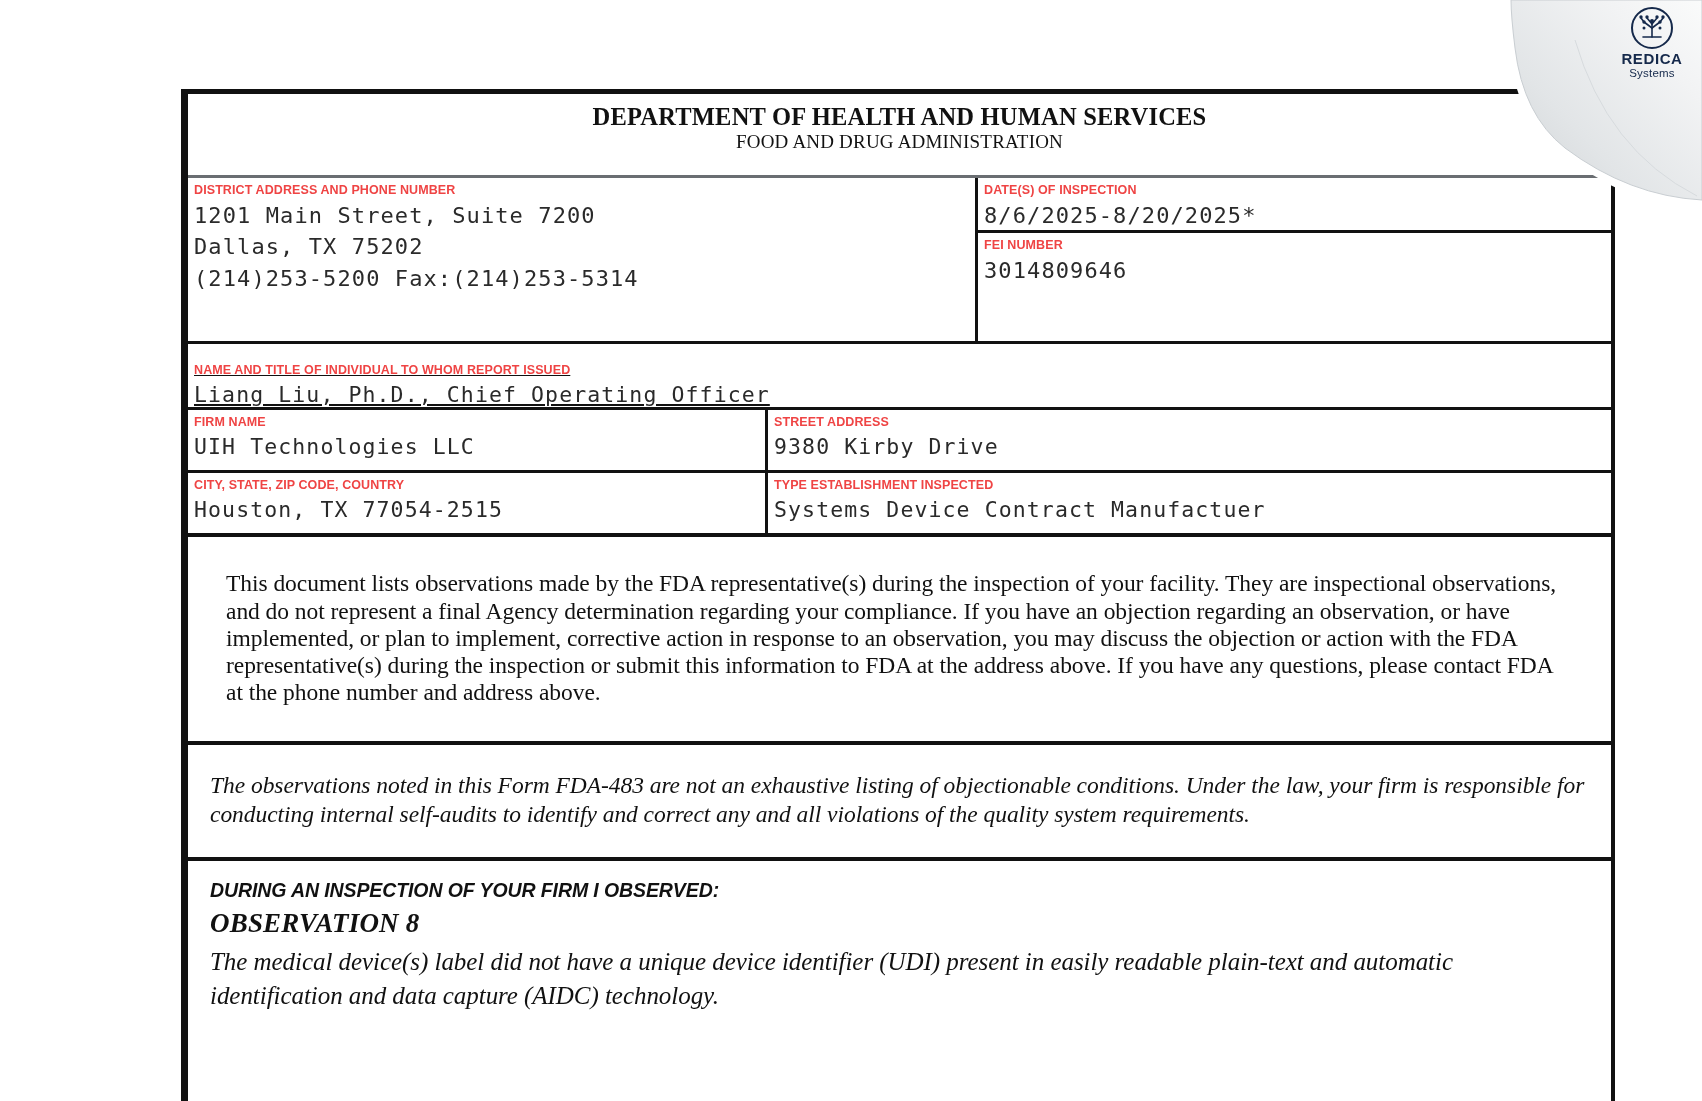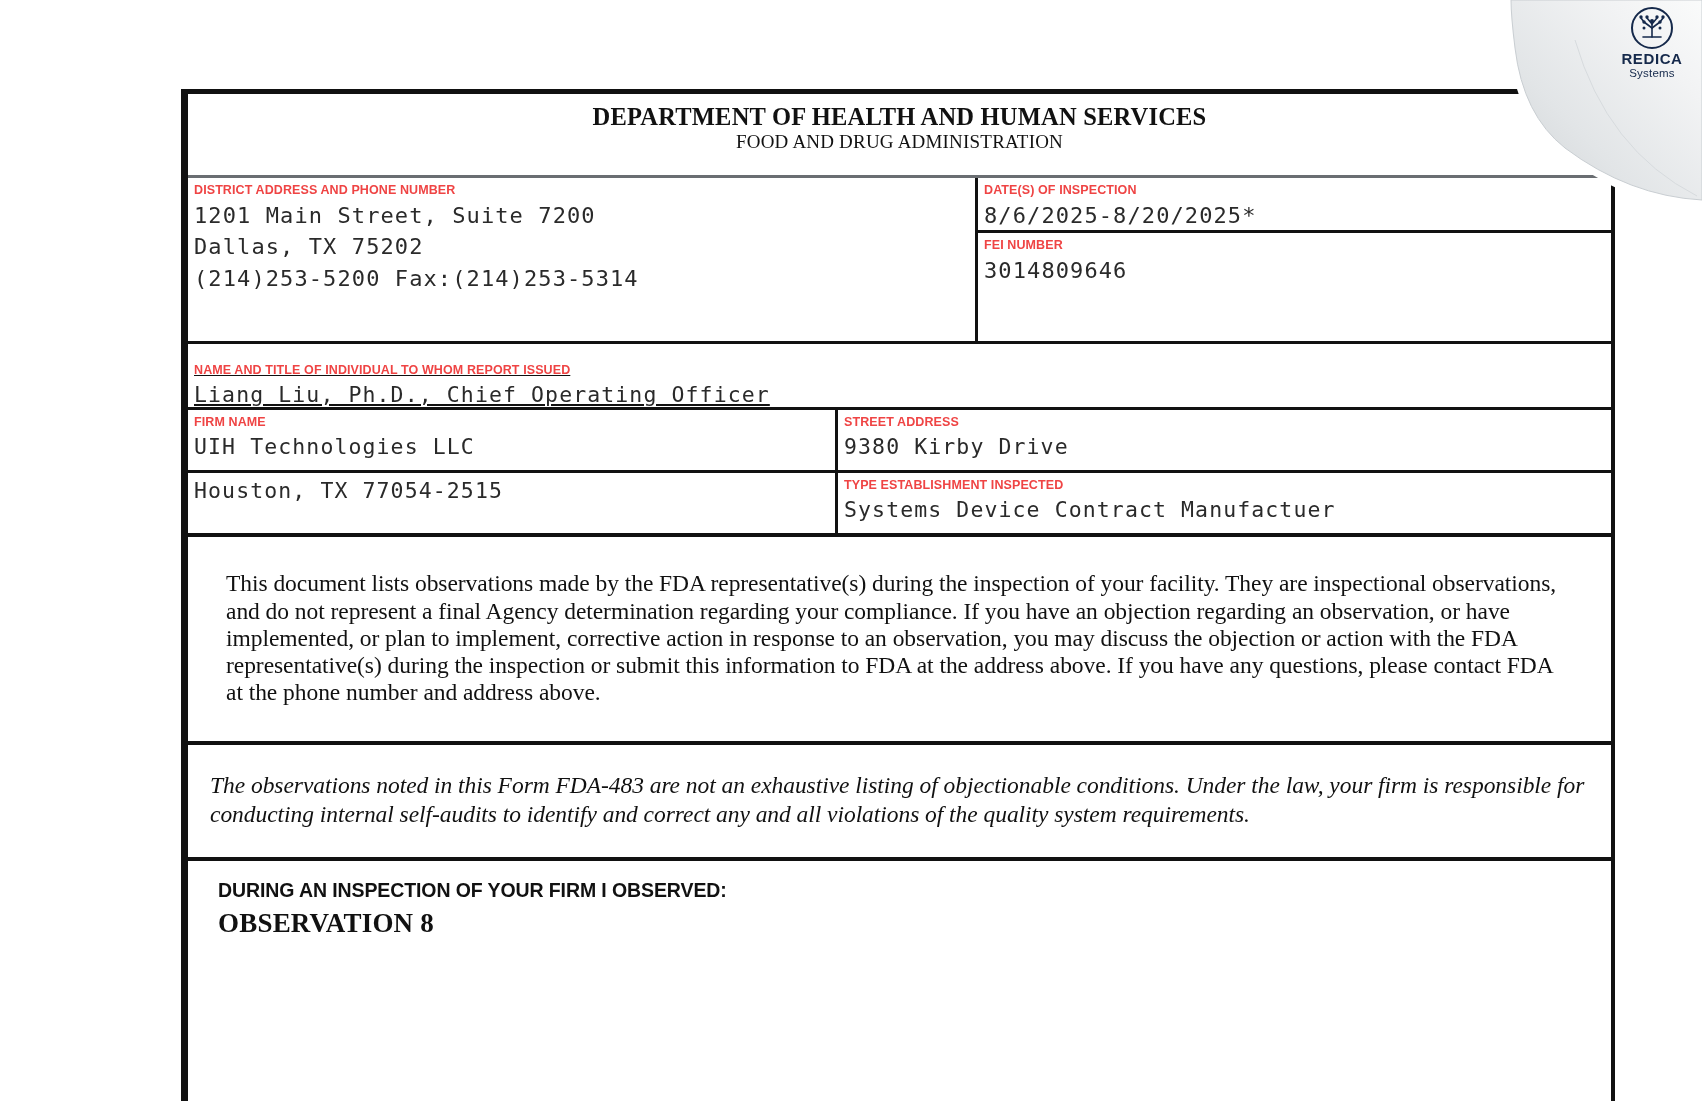--- a/index.html
+++ b/index.html
@@ -108,21 +108,21 @@
   }
 
   
   .row-split {
     display: flex;
     border-top: 3px solid #111111;
     height: 63px;
     box-sizing: border-box;
   }
   .row-split .col-l {
-    width: 650px;
+    width: 580px;
     border-right: 3px solid #111111;
     box-sizing: border-box;
     padding-top: 3px;
   }
   .row-split .col-r {
     flex: 1;
     box-sizing: border-box;
     padding-top: 3px;
   }
 
@@ -146,21 +146,22 @@
   .block-italic p {
     margin: 0;
     font-style: italic;
     font-size: 23.5px;
     line-height: 1.26;
     letter-spacing: -0.05px;
   }
 
   .block-observations {
     border-top: 4px solid #111111;
-    padding: 18px 26px 0 30px;
+    padding: 18px 26px 0 22px;
+    font-style: italic;
   }
   .obs-lead {
     font-family: "Liberation Sans", "DejaVu Sans", sans-serif;
     font-weight: bold;
     font-size: 19.5px;
     letter-spacing: -0.1px;
     line-height: 1.2;
     margin: 0 0 6px 0;
   }
   .obs-heading {
@@ -252,39 +253,41 @@
       <div class="field-value">UIH Technologies LLC</div>
     </div>
     <div class="col-r">
       <div class="field-label">STREET ADDRESS</div>
       <div class="field-value">9380 Kirby Drive</div>
     </div>
   </div>
 
   <div class="row-split">
     <div class="col-l">
+      <div class="field-label">CITY, STATE, ZIP CODE, COUNTRY</div>
       <div class="field-value">Houston, TX 77054-2515</div>
     </div>
     <div class="col-r">
       <div class="field-label">TYPE ESTABLISHMENT INSPECTED</div>
       <div class="field-value">Systems Device Contract Manufactuer</div>
     </div>
   </div>
 
   <div class="block-statement">
     <p>This document lists observations made by the FDA representative(s) during the inspection of your facility. They are inspectional observations, and do not represent a final Agency determination regarding your compliance. If you have an objection regarding an observation, or have implemented, or plan to implement, corrective action in response to an observation, you may discuss the objection or action with the FDA representative(s) during the inspection or submit this information to FDA at the address above. If you have any questions, please contact FDA at the phone number and address above.</p>
   </div>
 
   <div class="block-italic">
     <p>The observations noted in this Form FDA-483 are not an exhaustive listing of objectionable conditions. Under the law, your firm is responsible for conducting internal self-audits to identify and correct any and all violations of the quality system requirements.</p>
   </div>
 
   <div class="block-observations">
     <p class="obs-lead">DURING AN INSPECTION OF YOUR FIRM I OBSERVED:</p>
     <p class="obs-heading">OBSERVATION 8</p>
+    <p class="obs-text">The medical device(s) label did not have a unique device identifier (UDI) present in easily readable plain-text and automatic identification and data capture (AIDC) technology.</p>
   </div>
 
 </div>
 
 <svg id="corner-curl" viewBox="0 0 305 215" aria-hidden="true">
   <defs>
     <linearGradient id="curlGrad" x1="0" y1="1" x2="1" y2="0">
       <stop offset="0%" stop-color="#cfd3d6"></stop>
       <stop offset="35%" stop-color="#e2e5e7"></stop>
       <stop offset="75%" stop-color="#f2f3f4"></stop>

